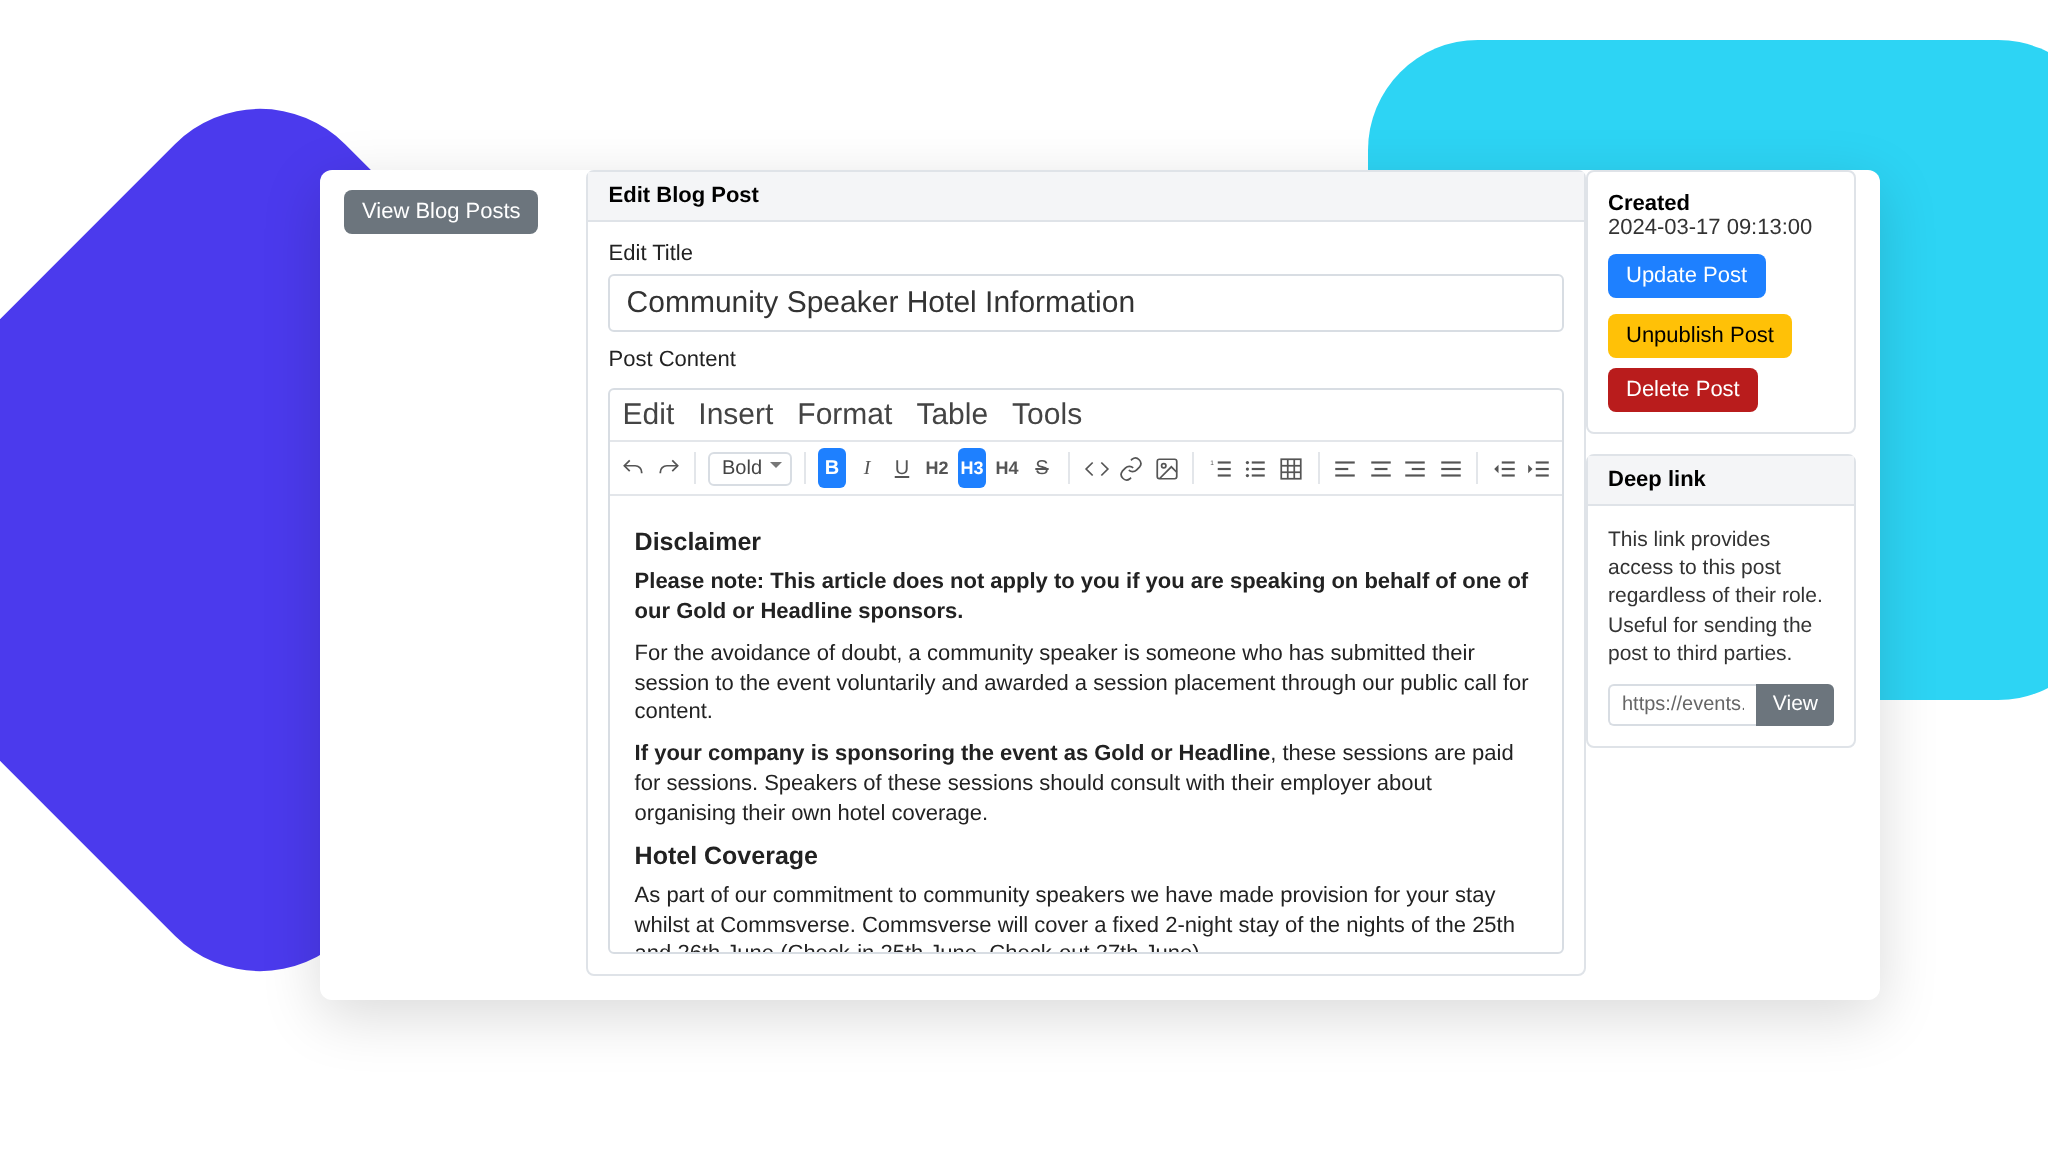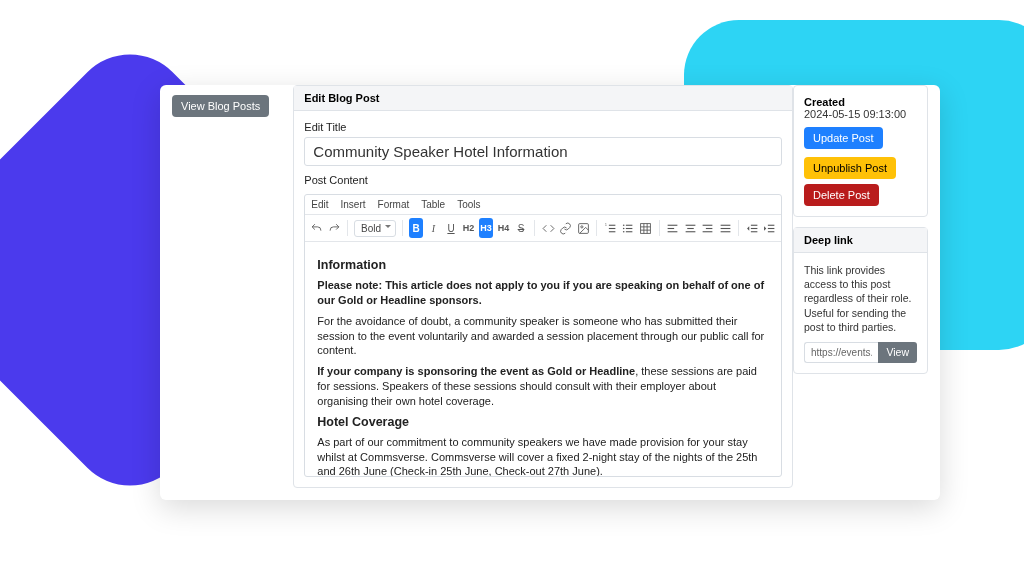--- a/index.html
+++ b/index.html
@@ -24,21 +24,21 @@
 
 .card { border:1px solid #dfe3e8; border-radius:4px; background:#fff; }
 .card-header { background:#f4f5f7; border-bottom:1px solid #dfe3e8; padding:6px 10px; font-size:11px; font-weight:600; }
 .card-body { padding:10px; font-size:11px; }
 
 .lbl { font-size:11px; color:#222; margin-bottom:4px; display:block; }
 .field { width:100%; border:1px solid #d8dde3; border-radius:3px; padding:5px 8px; font-size:15px; color:#333; background:#fff; }
 
 .editor { border:1px solid #d8dde3; border-radius:3px; margin-top:4px; display:flex; flex-direction:column; flex:1; min-height:0; }
 .editor-menubar { border-bottom:1px solid #e3e6ea; padding:4px 6px; display:flex; gap:12px; }
-.editor-menubar span { font-size:10px; color:#444; cursor:pointer; }
+.editor-menubar span { font-size:15px; color:#444; cursor:pointer; }
 .editor-toolbar { border-bottom:1px solid #e3e6ea; padding:3px 4px; display:flex; align-items:center; gap:3px; flex-wrap:nowrap; }
 .tb { width:20px; height:20px; display:inline-flex; align-items:center; justify-content:center; font-size:10px; color:#555; border-radius:3px; cursor:pointer; }
 .tb svg { width:13px; height:13px; stroke:#555; fill:none; stroke-width:1.6; }
 .tb.fill svg { fill:#555; stroke:none; }
 .tb.active { background:#1e80ff; color:#fff; }
 .tb.h { font-size:9px; font-weight:600; }
 .sep { width:1px; height:16px; background:#e3e6ea; margin:0 3px; }
 .sel { font-size:10px; border:1px solid #d8dde3; border-radius:3px; padding:2px 14px 2px 6px; background:#fff; color:#444; position:relative; }
 .sel::after { content:''; position:absolute; right:4px; top:50%; transform:translateY(-50%); border:3px solid transparent; border-top-color:#777; }
 
@@ -199,38 +199,38 @@
                   <svg viewBox="0 0 24 24">
                     <rect x="9" y="5" width="12" height="2"></rect>
                     <rect x="9" y="11" width="12" height="2"></rect>
                     <rect x="9" y="17" width="12" height="2"></rect>
                     <polygon points="2,8 6,12 2,16"></polygon>
                   </svg>
                 </span>
             </div>
 
             <div class="editor-content">
-              <h4>Information</h4>
+              <h4>Disclaimer</h4>
               <p><b>Please note: This article does not apply to you if you are speaking on behalf of one of our Gold or Headline sponsors.</b></p>
               <p>For the avoidance of doubt, a community speaker is someone who has submitted their session to the event voluntarily and awarded a session placement through our public call for content.</p>
               <p><b>If your company is sponsoring the event as Gold or Headline</b><span>, these sessions are paid for sessions. Speakers of these sessions should consult with their employer about organising their own hotel coverage.</span></p>
               <h4>Hotel Coverage</h4>
               <p>As part of our commitment to community speakers we have made provision for your stay whilst at Commsverse. Commsverse will cover a fixed 2-night stay of the nights of the 25th and 26th June (Check-in 25th June, Check-out 27th June).</p>
 
             </div>
           </div>
         </div>
       </div>
     </div>
 
     <div class="side">
       <div class="card">
         <div class="card-body">
           <div class="created-lbl">Created</div>
-          <div class="created-val">2024-05-15 09:13:00</div>
+          <div class="created-val">2024-03-17 09:13:00</div>
           <button class="btn btn-primary">Update Post</button>
           <div class="btn-row">
             <button class="btn btn-warning">Unpublish Post</button>
             <button class="btn btn-danger">Delete Post</button>
           </div>
         </div>
       </div>
 
       <div class="card">
         <div class="card-header">Deep link</div>

